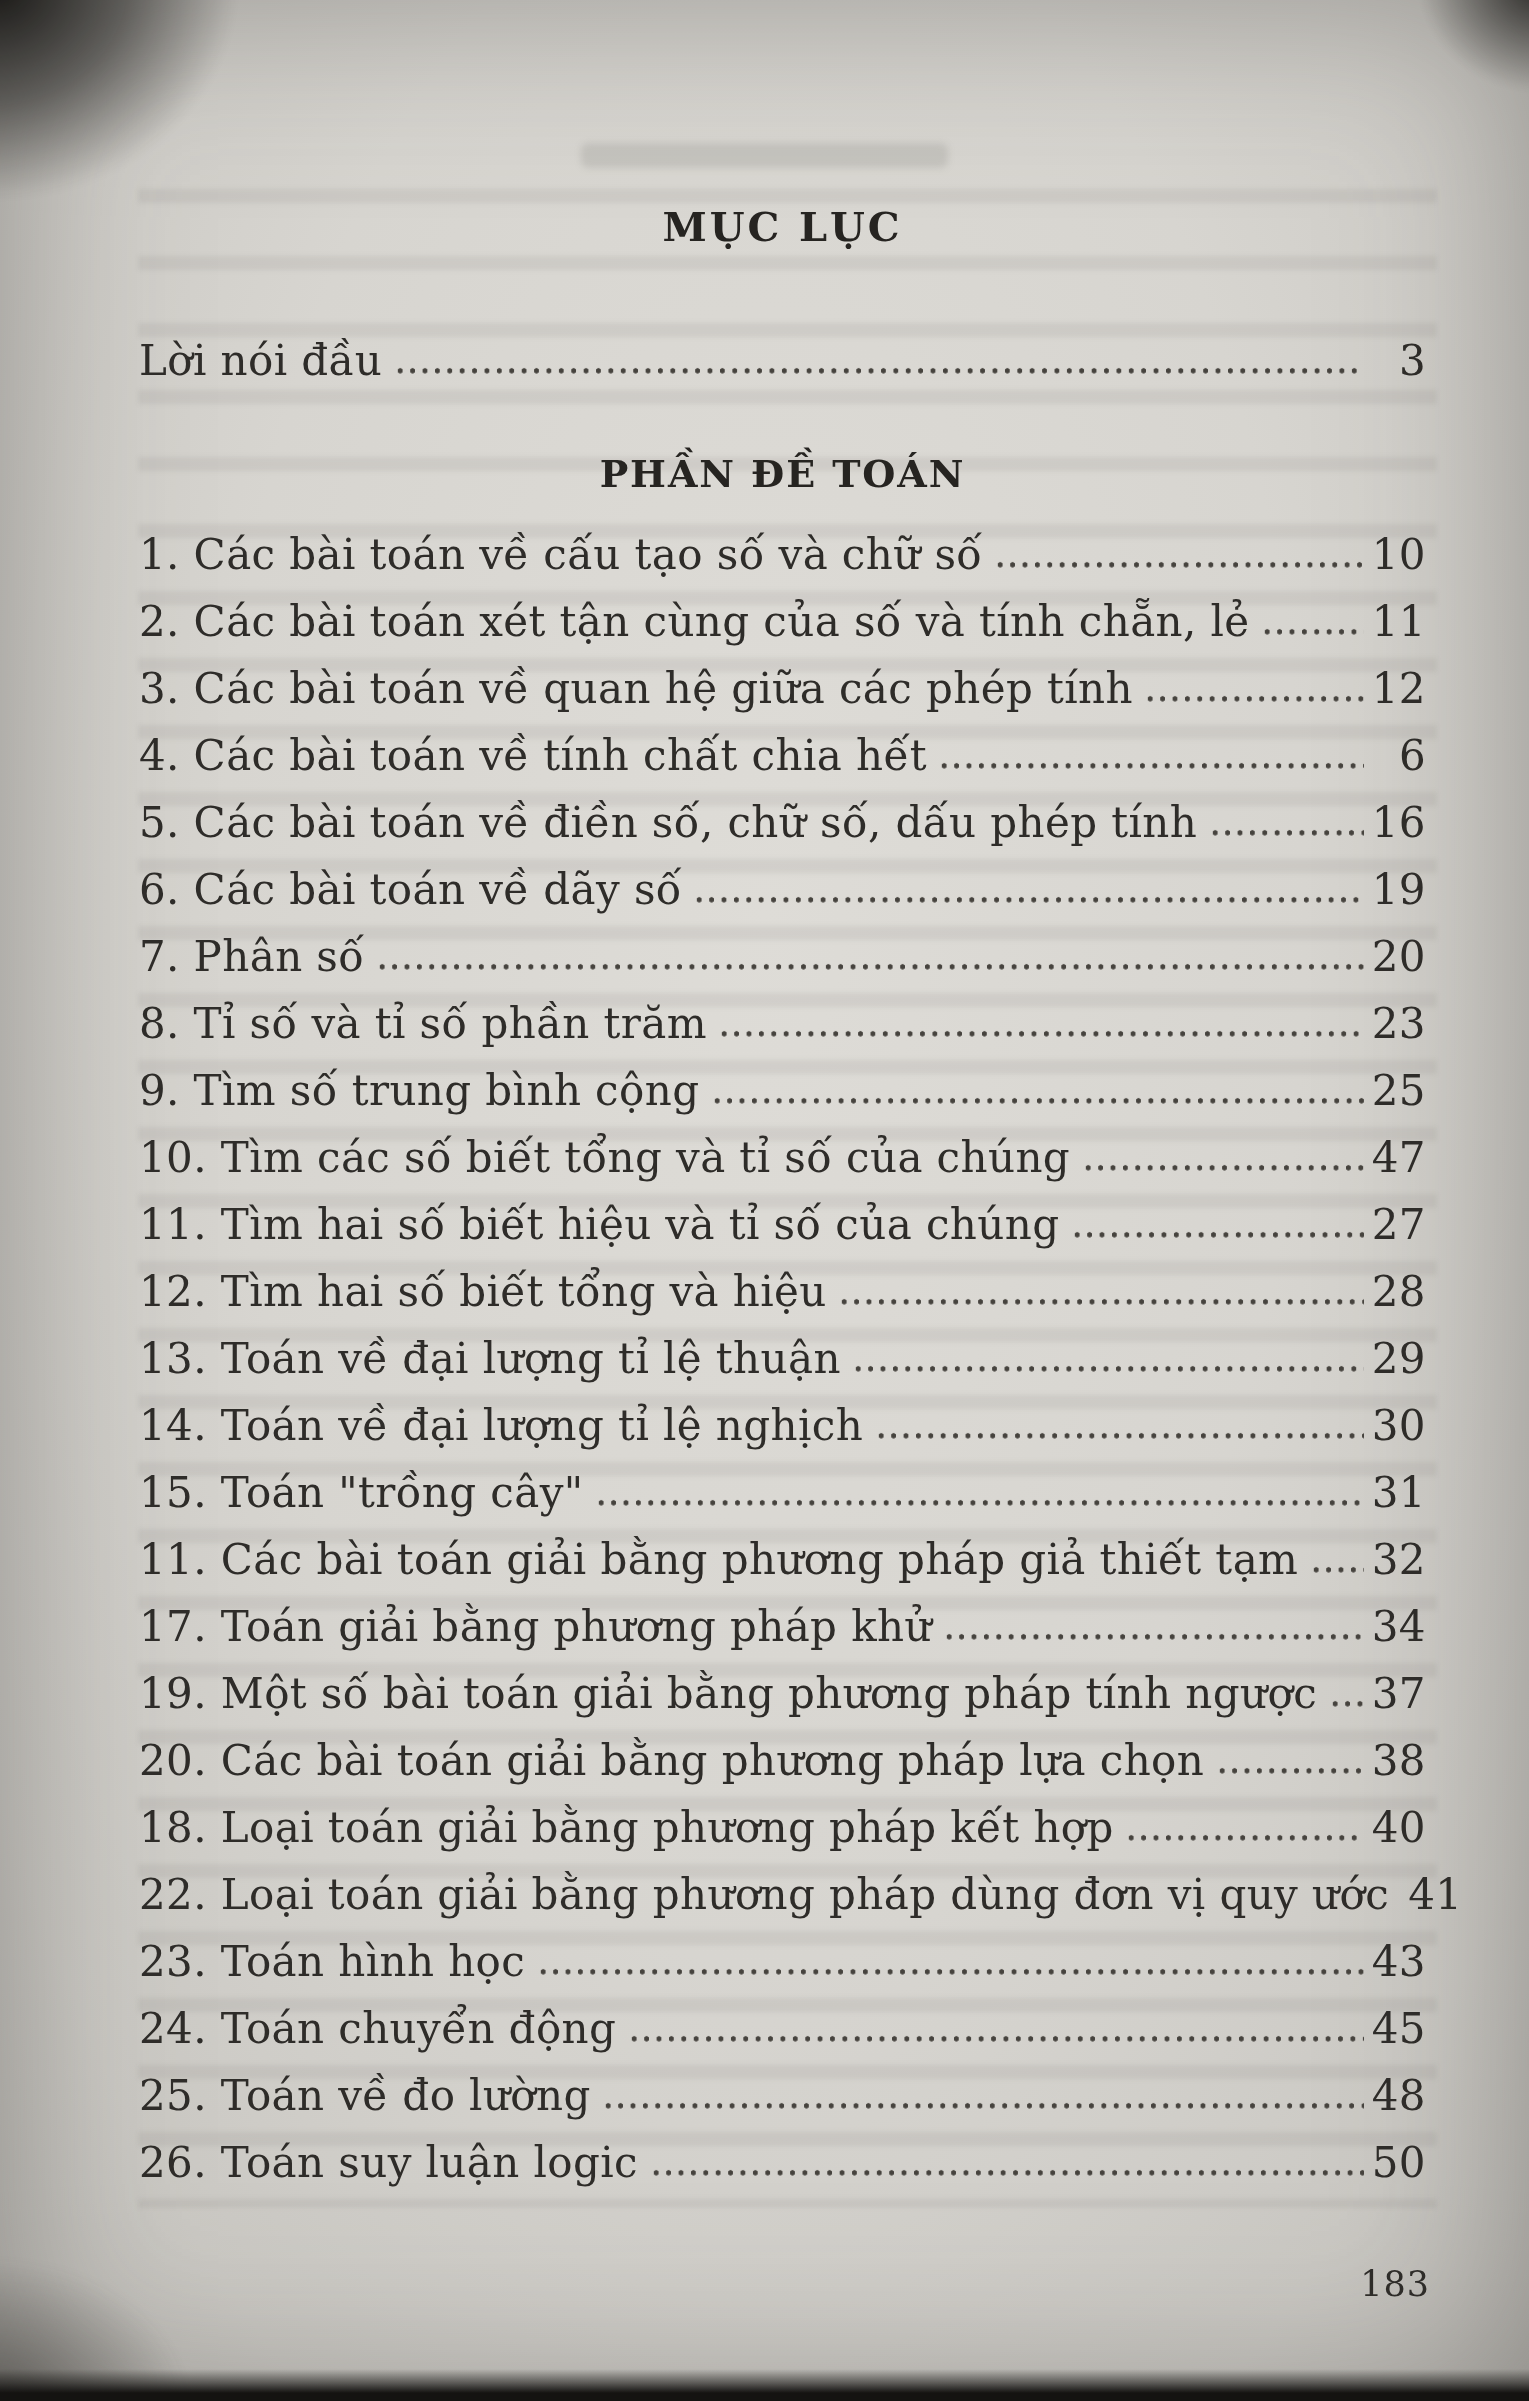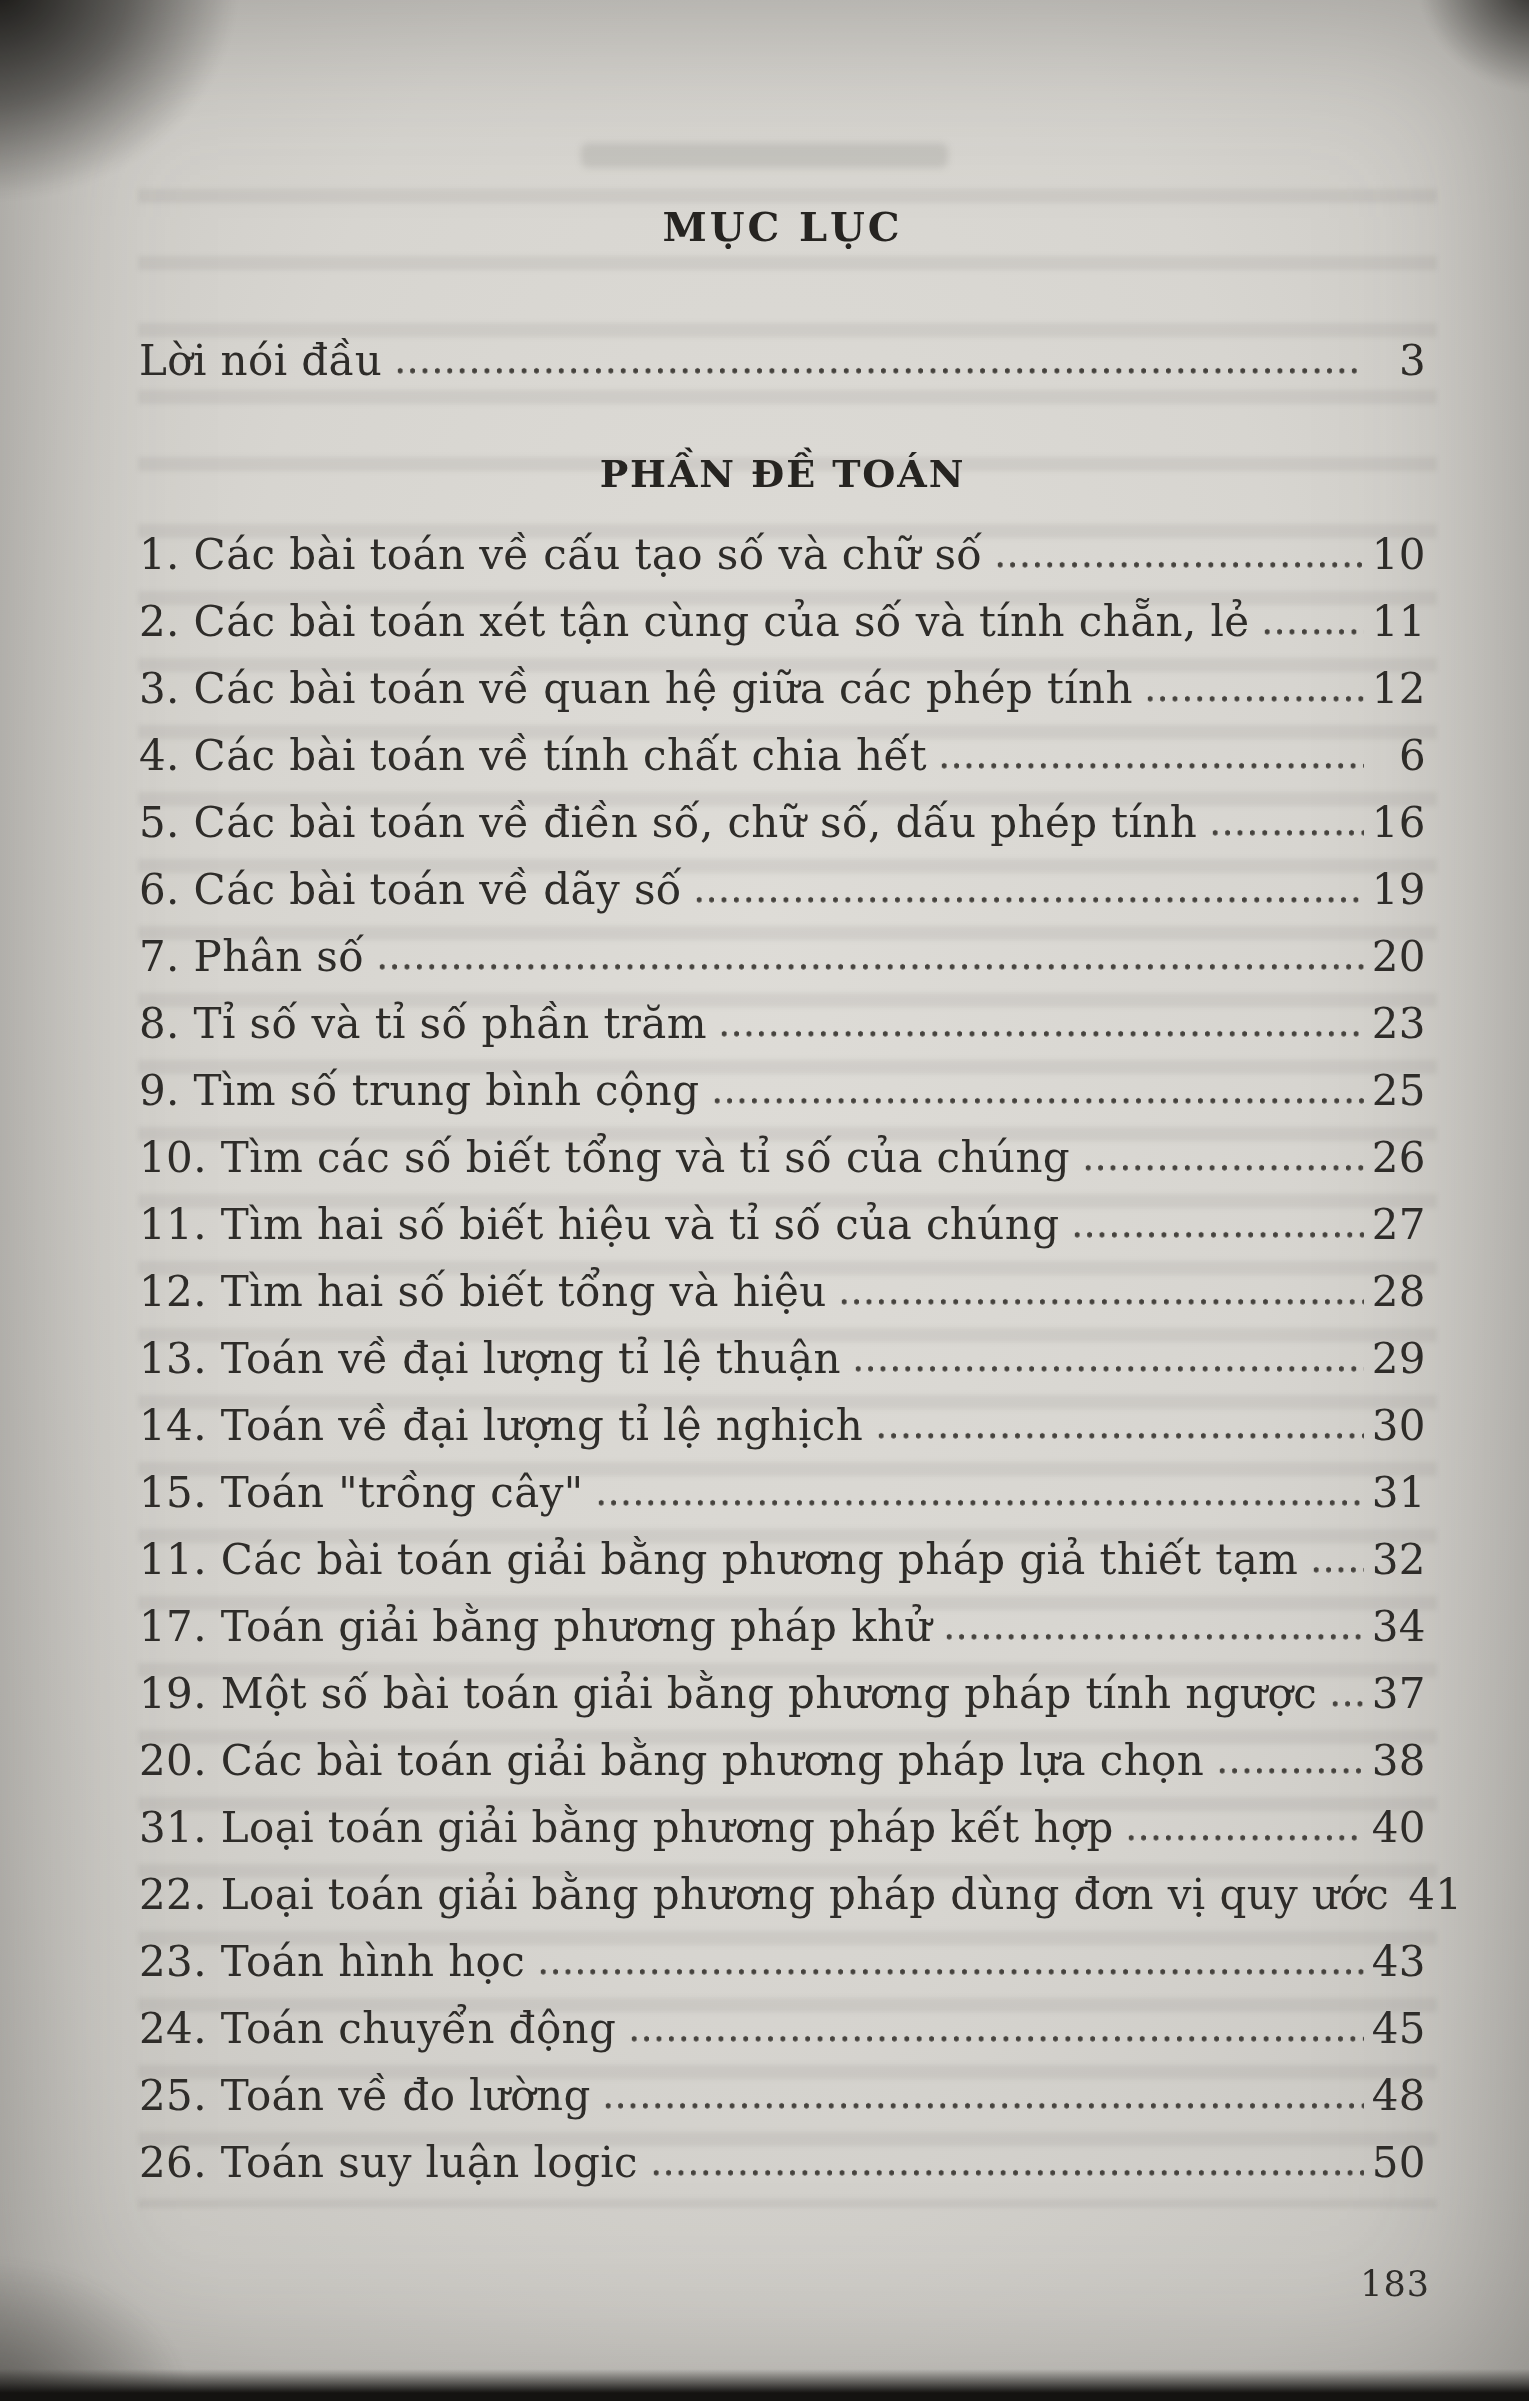--- a/index.html
+++ b/index.html
@@ -181,21 +181,21 @@
           <span class="pagenum">23</span>
         </div>
         <div class="row">
           <span class="label">9. Tìm số trung bình cộng</span>
           <span class="leader"></span>
           <span class="pagenum">25</span>
         </div>
         <div class="row">
           <span class="label">10. Tìm các số biết tổng và tỉ số của chúng</span>
           <span class="leader"></span>
-          <span class="pagenum">26</span>
+          <span class="pagenum">47</span>
         </div>
         <div class="row">
           <span class="label">11. Tìm hai số biết hiệu và tỉ số của chúng</span>
           <span class="leader"></span>
           <span class="pagenum">27</span>
         </div>
         <div class="row">
           <span class="label">12. Tìm hai số biết tổng và hiệu</span>
           <span class="leader"></span>
           <span class="pagenum">28</span>
@@ -229,21 +229,21 @@
           <span class="label">19. Một số bài toán giải bằng phương pháp tính ngược</span>
           <span class="leader"></span>
           <span class="pagenum">37</span>
         </div>
         <div class="row">
           <span class="label">20. Các bài toán giải bằng phương pháp lựa chọn</span>
           <span class="leader"></span>
           <span class="pagenum">38</span>
         </div>
         <div class="row">
-          <span class="label">31. Loại toán giải bằng phương pháp kết hợp</span>
+          <span class="label">18. Loại toán giải bằng phương pháp kết hợp</span>
           <span class="leader"></span>
           <span class="pagenum">40</span>
         </div>
         <div class="row">
           <span class="label">22. Loại toán giải bằng phương pháp dùng đơn vị quy ước</span>
           <span class="leader"></span>
           <span class="pagenum">41</span>
         </div>
         <div class="row">
           <span class="label">23. Toán hình học</span>

